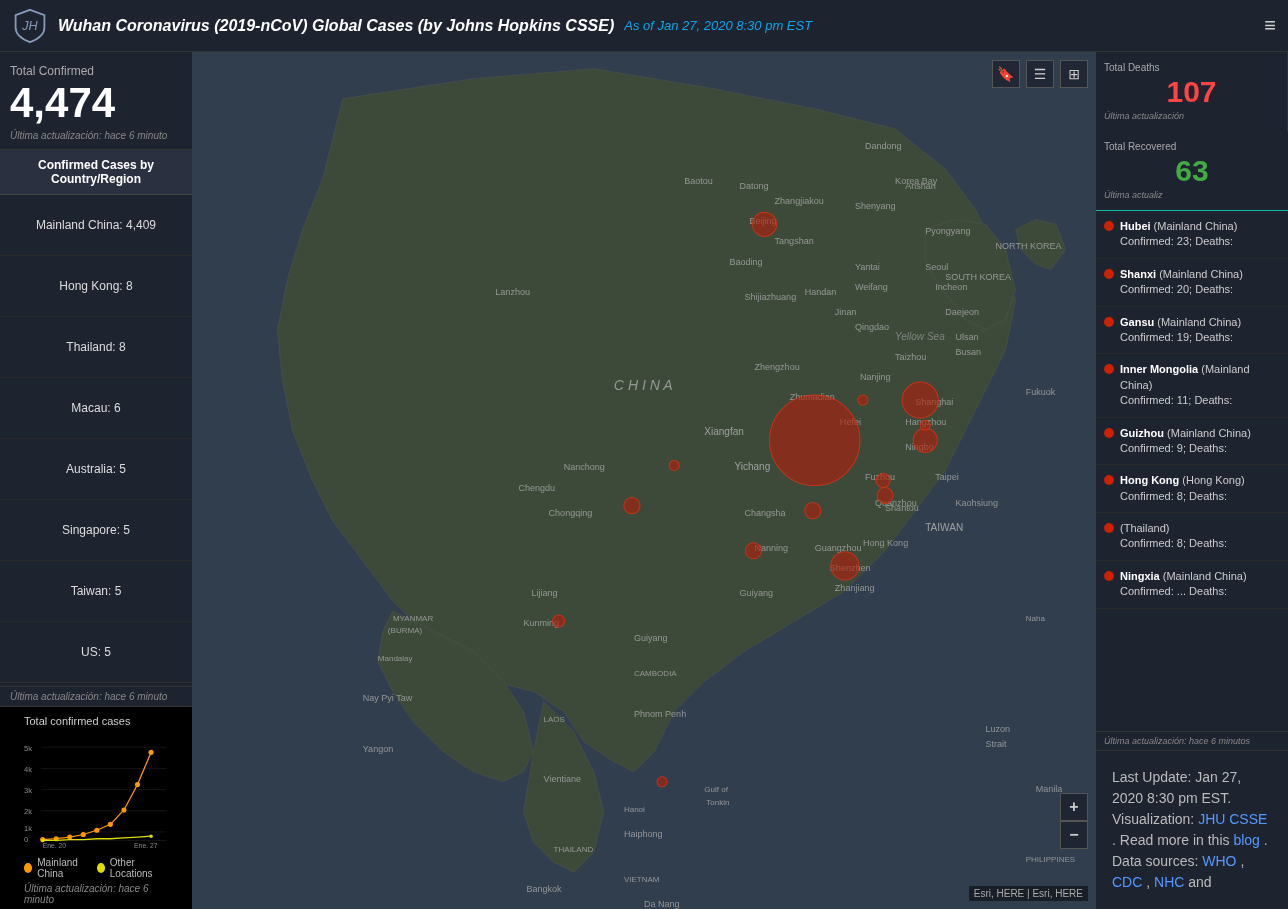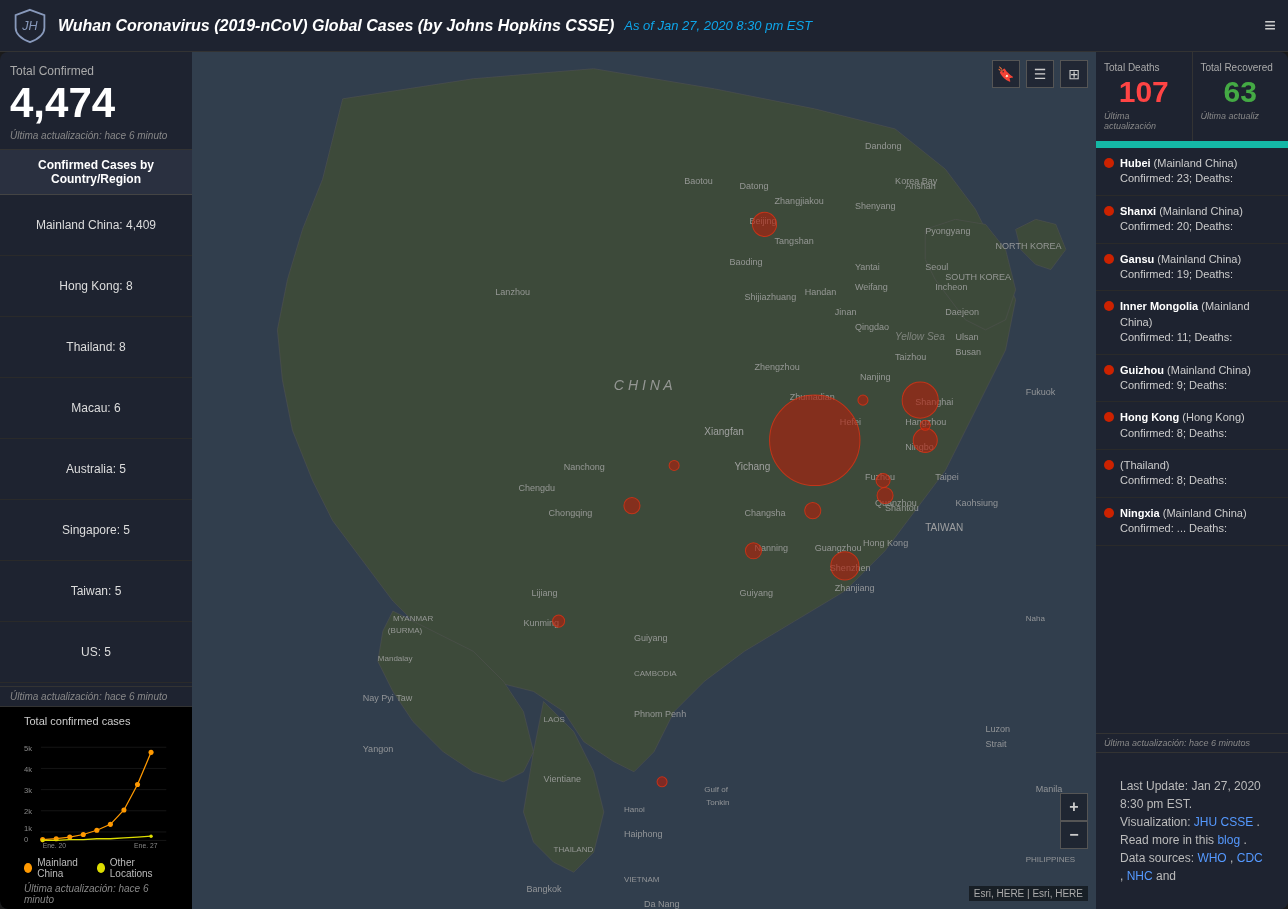--- a/index.html
+++ b/index.html
@@ -50,21 +50,20 @@
       color: #ccc;
       font-size: 20px;
       cursor: pointer;
     }
 
     
     .main-content {
       display: flex;
       flex: 1;
       overflow: hidden;
-      border-radius: 8px;
     }
 
     
     .left-sidebar {
       width: 192px;
       background: #1e2330;
       display: flex;
       flex-direction: column;
       flex-shrink: 0;
       overflow: hidden;
@@ -221,21 +220,22 @@
     .right-panel {
       width: 192px;
       background: #1e2330;
       display: flex;
       flex-direction: column;
       flex-shrink: 0;
       overflow: hidden;
     }
     .right-stats {
       display: flex;
-      border-bottom: 7px solid #14b8a6;
+      border-bottom: 1px solid #14b8a6;
+      flex-direction: column;
     }
     .stat-box {
       flex: 1;
       padding: 10px 8px;
       border-right: 1px solid #333;
     }
     .stat-box:last-child {
       border-right: none;
     }
     .stat-label {
@@ -291,22 +291,22 @@
     .right-last-update {
       color: #888;
       font-size: 9px;
       font-style: italic;
       padding: 4px 8px;
       border-top: 1px solid #333;
     }
 
     .info-box {
       background: #1e2330;
-      padding: 24px;
-      font-size: 12px;
+      padding: 16px;
+      font-size: 14px;
       color: #bbb;
       line-height: 1.5;
       border-top: 1px solid #333;
     }
     .info-box a {
       color: #5599ff;
       text-decoration: none;
     }
 
     

